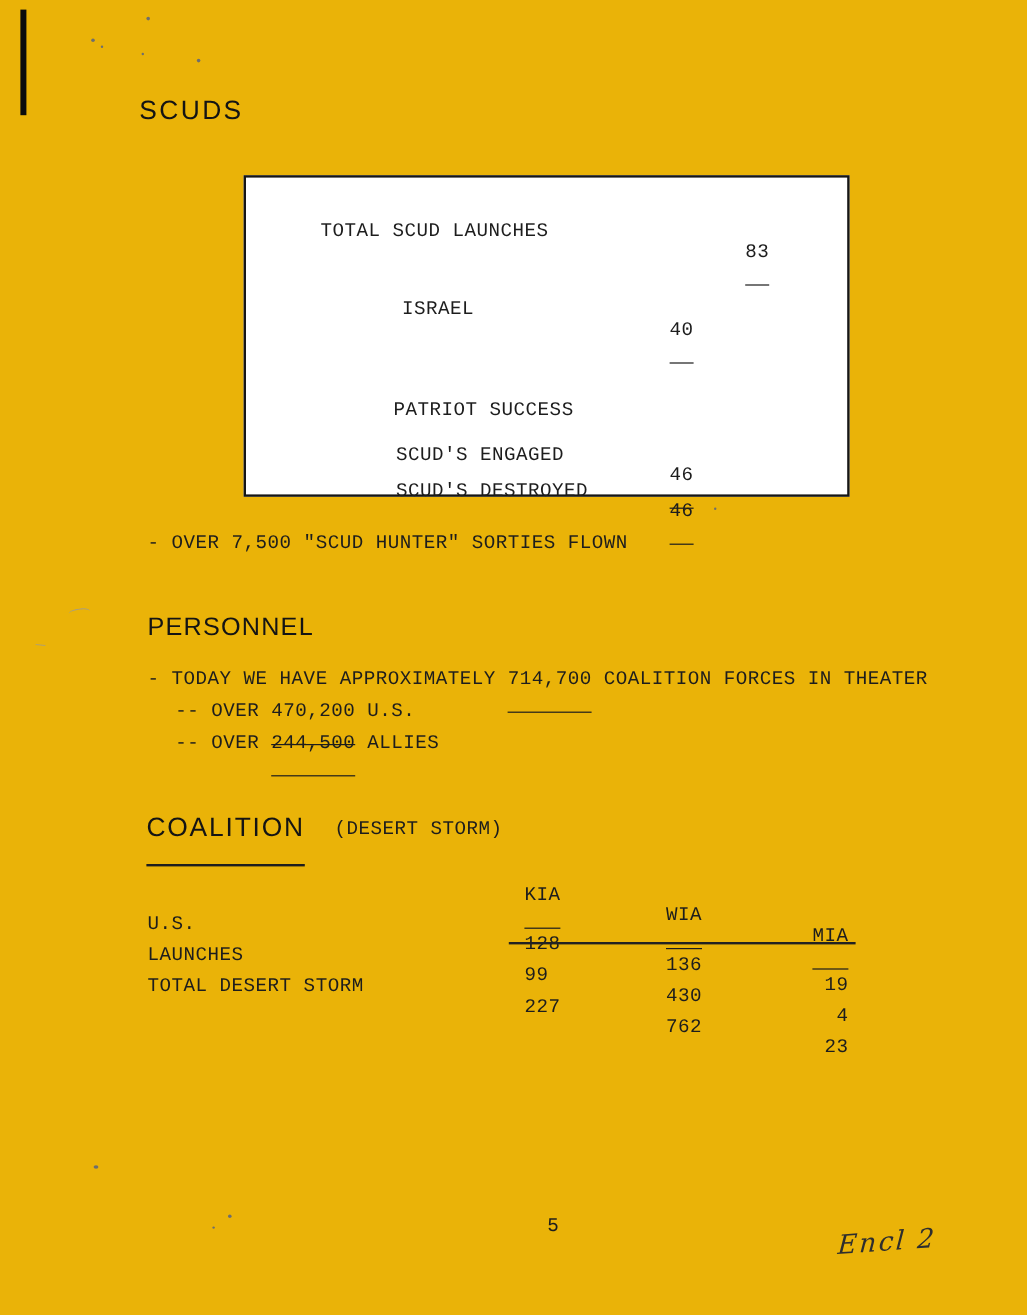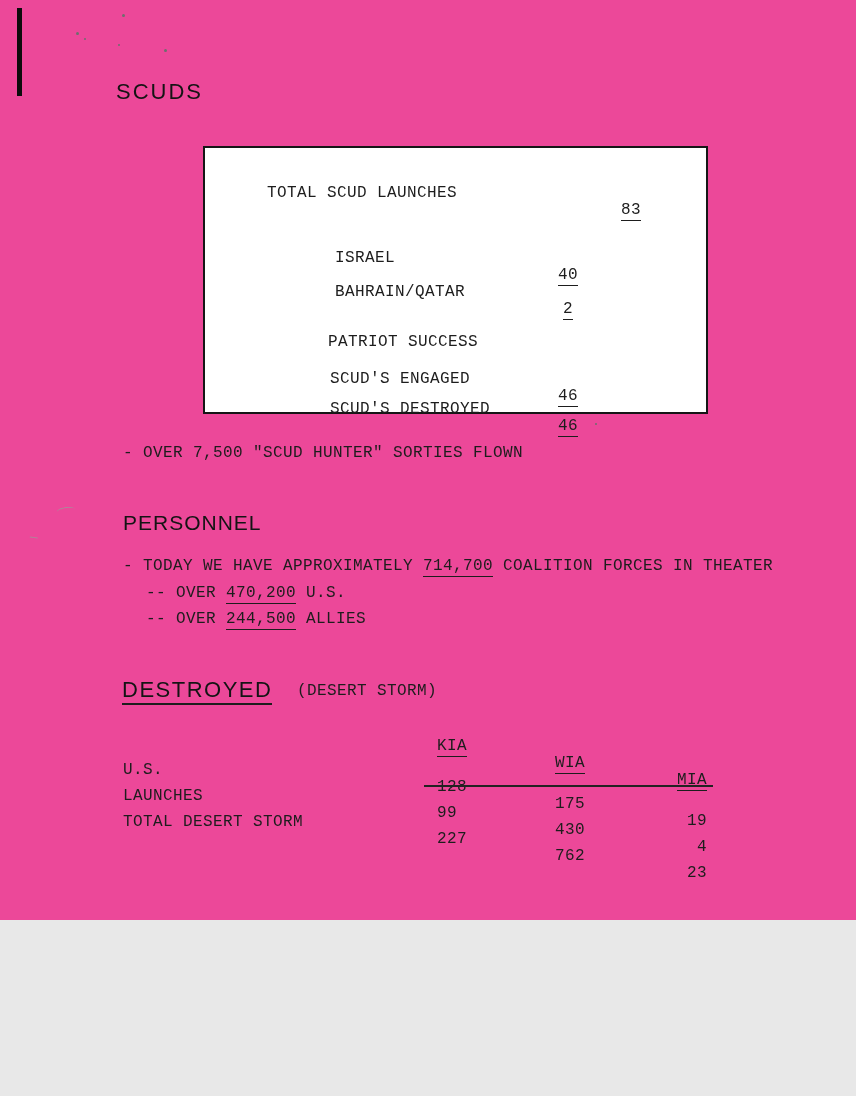--- a/index.html
+++ b/index.html
@@ -1,39 +1,39 @@
 <!DOCTYPE html>
 <html><head>
 <meta charset="utf-8">
 <style>
   html,body { margin:0; padding:0; background:#e8e8e8; }
   .page {
     position:relative;
-    width:856px; height:920px;
+    width:856px; height:1096px;
     margin:0 auto;
-    background:#ec4899;
+    background:#eab308;
     font-family:"Liberation Mono", monospace;
     color:#1d1d1d;
     overflow:hidden;
   }
   .mono {
     font-family:"Liberation Mono", monospace;
     font-size:16px;
     line-height:17px;
     letter-spacing:0.4px;
     white-space:pre;
     color:#1d1d1d;
   }
   .abs { position:absolute; }
   .sans-heading {
     font-family:"Liberation Sans", sans-serif;
     color:#141414;
     white-space:pre;
   }
-  .u { border-bottom:1.6px solid #1d1d1d; padding-bottom:1px; }
+  .u { border-bottom:1.6px solid #1d1d1d; padding-bottom:18px; }
   
   .left-bar { position:absolute; left:17px; top:8px; width:5px; height:88px; background:#0c0c0c; }
   
   .scud-box {
     position:absolute; left:203px; top:146px;
     width:501px; height:264px;
     border:2px solid #161616;
     background:#fff;
   }
   .box-row { position:absolute; left:0; right:0; height:18px; }
@@ -89,24 +89,20 @@
 
   <div class="scud-box">
     <div class="box-row mono" style="top:20px;">
       <span class="lbl" style="left:62px;">TOTAL SCUD LAUNCHES</span>
       <span class="val u" style="right:65px;">83</span>
     </div>
     <div class="box-row mono" style="top:85px;">
       <span class="lbl" style="left:130px;">ISRAEL</span>
       <span class="val u" style="right:128px;">40</span>
     </div>
-    <div class="box-row mono" style="top:119px;">
-      <span class="lbl" style="left:130px;">BAHRAIN/QATAR</span>
-      <span class="val u" style="right:133px;">2</span>
-    </div>
     <div class="box-row mono" style="top:169px;">
       <span class="lbl" style="left:123px;">PATRIOT SUCCESS</span>
     </div>
     <div class="box-row mono" style="top:206px;">
       <span class="lbl" style="left:125px;">SCUD'S ENGAGED</span>
       <span class="val u" style="right:128px;">46</span>
     </div>
     <div class="box-row mono" style="top:236px;">
       <span class="lbl" style="left:125px;">SCUD'S DESTROYED</span>
       <span class="val u" style="right:128px;">46</span>
@@ -117,34 +113,34 @@
 
   <div class="abs sans-heading" style="left:123px; top:511px; font-size:21px; letter-spacing:1px;">PERSONNEL</div>
 
   <div class="abs mono" style="left:123px; top:558px;"><span>- TODAY WE HAVE APPROXIMATELY </span><span class="u">714,700</span><span> COALITION FORCES IN THEATER</span></div>
 
   <div class="abs mono" style="left:146px; top:585px;"><span>-- OVER </span><span class="u">470,200</span><span> U.S.</span></div>
 
   <div class="abs mono" style="left:146px; top:611px;"><span>-- OVER </span><span class="u">244,500</span><span> ALLIES</span></div>
 
   <div class="abs" style="left:122px; top:677px;">
-    <span class="sans-heading u" style="font-size:22px; letter-spacing:1.5px; border-bottom-width:2px;">DESTROYED</span>
+    <span class="sans-heading u" style="font-size:22px; letter-spacing:1.5px; border-bottom-width:2px;">COALITION</span>
     <span class="mono" style="margin-left:15px; vertical-align:2px;">(DESERT STORM)</span>
   </div>
 
   <div class="cas-row mono" style="top:721px;">
     <span class="cas-cell-kia u">KIA</span>
     <span class="cas-cell-wia u">WIA</span>
     <span class="cas-cell-mia u">MIA</span>
   </div>
 
   <div class="cas-row mono" style="top:745px;">
     <span class="rlabel">U.S.</span>
     <span class="cas-cell-kia">128</span>
-    <span class="cas-cell-wia">175</span>
+    <span class="cas-cell-wia">136</span>
     <span class="cas-cell-mia">19</span>
   </div>
 
   <div class="cas-row mono" style="top:771px;">
     <span class="rlabel">LAUNCHES</span>
     <span class="cas-cell-kia" style="right:399px;">99</span>
     <span class="cas-cell-wia">430</span>
     <span class="cas-cell-mia">4</span>
   </div>
   <div class="sum-line"></div>

